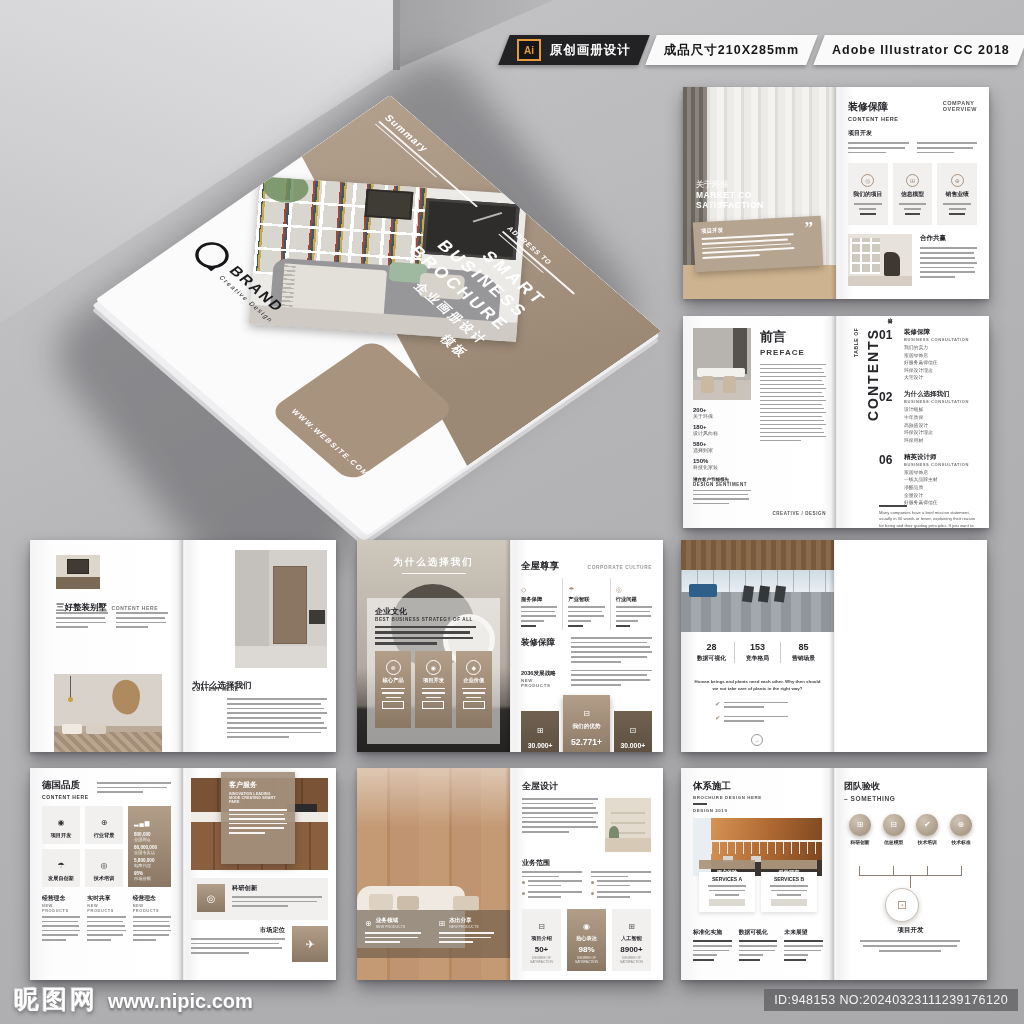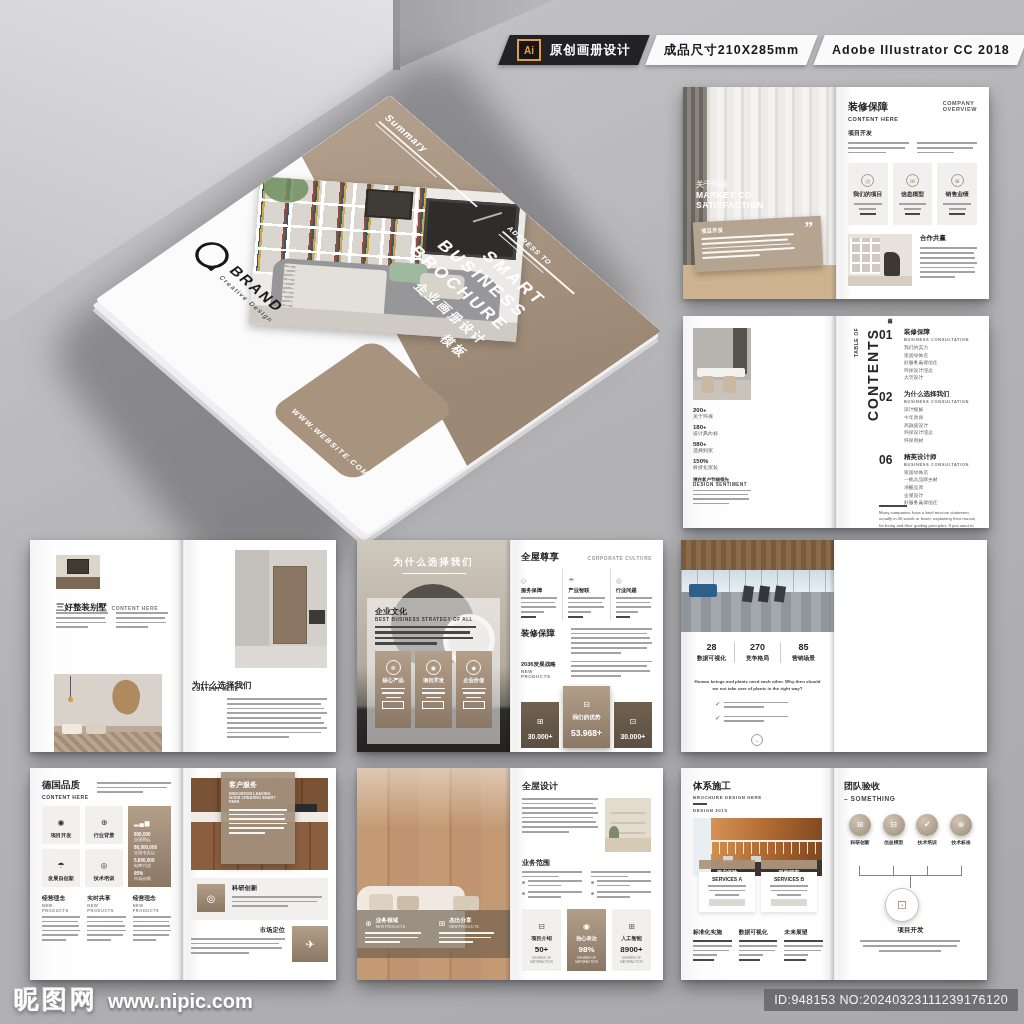--- a/index.html
+++ b/index.html
@@ -293,20 +293,47 @@
           <div class="hcn" style="font-size:4.5px;">潜在客户节能领先</div>
           <div class="hen" style="font-size:4.5px;">DESIGN SENTIMENT</div>
           <span style="display:block;margin-top:3px;">
               <i class="ln" style="height: 1.2px; margin-bottom: 3px; width: 100%;"></i>
               <i class="ln" style="height: 1.2px; margin-bottom: 3px; width: 94%;"></i>
               <i class="ln" style="height: 1.2px; margin-bottom: 3px; width: 97%;"></i>
               <i class="ln" style="height: 1.2px; margin-bottom: 3px; width: 62%;"></i>
             </span>
         </div>
       </div>
+      <div style="flex:1;display:flex;flex-direction:column;">
+        <div class="hcn" style="font-size:13px;">前言</div>
+        <div class="hen" style="font-size:8px;letter-spacing:1px;margin-top:2px;">PREFACE</div>
+        <span style="display:block;margin-top:7px;">
+            <i class="ln" style="height: 1.4px; margin-bottom: 2.6px; width: 100%;"></i>
+            <i class="ln" style="height: 1.4px; margin-bottom: 2.6px; width: 94%;"></i>
+            <i class="ln" style="height: 1.4px; margin-bottom: 2.6px; width: 97%;"></i>
+            <i class="ln" style="height: 1.4px; margin-bottom: 2.6px; width: 100%;"></i>
+            <i class="ln" style="height: 1.4px; margin-bottom: 2.6px; width: 94%;"></i>
+            <i class="ln" style="height: 1.4px; margin-bottom: 2.6px; width: 97%;"></i>
+            <i class="ln" style="height: 1.4px; margin-bottom: 2.6px; width: 100%;"></i>
+            <i class="ln" style="height: 1.4px; margin-bottom: 2.6px; width: 94%;"></i>
+            <i class="ln" style="height: 1.4px; margin-bottom: 2.6px; width: 97%;"></i>
+            <i class="ln" style="height: 1.4px; margin-bottom: 2.6px; width: 100%;"></i>
+            <i class="ln" style="height: 1.4px; margin-bottom: 2.6px; width: 94%;"></i>
+            <i class="ln" style="height: 1.4px; margin-bottom: 2.6px; width: 97%;"></i>
+            <i class="ln" style="height: 1.4px; margin-bottom: 2.6px; width: 100%;"></i>
+            <i class="ln" style="height: 1.4px; margin-bottom: 2.6px; width: 94%;"></i>
+            <i class="ln" style="height: 1.4px; margin-bottom: 2.6px; width: 97%;"></i>
+            <i class="ln" style="height: 1.4px; margin-bottom: 2.6px; width: 100%;"></i>
+            <i class="ln" style="height: 1.4px; margin-bottom: 2.6px; width: 94%;"></i>
+            <i class="ln" style="height: 1.4px; margin-bottom: 2.6px; width: 97%;"></i>
+            <i class="ln" style="height: 1.4px; margin-bottom: 2.6px; width: 100%;"></i>
+            <i class="ln" style="height: 1.4px; margin-bottom: 2.6px; width: 62%;"></i>
+          </span>
+        <div class="hen" style="font-size:4.5px;margin-top:auto;text-align:right;color:#555;">CREATIVE / DESIGN</div>
+      </div>
     </div>
     <div class="pg pgR" style="padding:12px 11px;box-sizing:border-box;display:flex;gap:8px;">
       <div style="width:24px;flex:none;writing-mode:vertical-rl;transform:rotate(180deg);text-align:right;">
         <span class="hen" style="font-size:5px;">TABLE OF</span>
         <span class="hcn" style="font-size:14px;letter-spacing:2px;display:block;">CONTENTS</span>
         <span class="hcn" style="font-size:5px;">目录</span>
       </div>
       <div style="flex:1;display:flex;flex-direction:column;">
         <div class="row" style="gap:5px;">
           <div class="hcn" style="font-size:12px;width:20px;">01</div>
@@ -461,21 +488,21 @@
                 <i class="ln w" style="height: 1.6px; margin-bottom: 3px; width: 94%;"></i>
                 <i class="ln w" style="height: 1.6px; margin-bottom: 3px; width: 62%;"></i>
               </span>
             <span style="display:block;width:20px;height:6px;border:.8px solid #fff;margin:3px auto 0;"></span>
           </div>
         </div>
       </div>
     </div>
     <div class="pg pgR" style="padding:11px 11px;box-sizing:border-box;">
       <div class="row" style="justify-content:space-between;align-items:baseline;">
-        <div class="hcn" style="font-size:9.5px;">全屋尊享</div>
+        <div class="hcn" style="font-size:9.5px;margin-top:9px;">全屋尊享</div>
         <div class="hen" style="font-size:4.8px;color:#999;">CORPORATE CULTURE</div>
       </div>
       <div class="row" style="margin-top:5px;">
         <div style="flex:1;padding-right:5px;">
           <span style="color:#a8937f;font-size:7px;">◇</span>
           <div class="hcn" style="font-size:5.3px;">服务保障</div>
           <span style="display:block;margin-top:3px;">
               <i class="ln" style="height: 1.7px; margin-bottom: 3px; width: 100%;"></i>
               <i class="ln" style="height: 1.7px; margin-bottom: 3px; width: 94%;"></i>
               <i class="ln" style="height: 1.7px; margin-bottom: 3px; width: 97%;"></i>
@@ -530,21 +557,21 @@
           </span>
       </div>
       <div class="row" style="gap:4px;margin-top:6px;align-items:flex-end;justify-content:center;">
         <div class="tandark" style="width:40px;height:46px;text-align:center;color:#fff;padding-top:8px;box-sizing:border-box;">
           <span style="font-size:8px;">⊞</span>
           <div style="font-size:6.8px;font-weight:bold;margin-top:5px;">30.000+</div>
         </div>
         <div class="tanbg" style="width:48px;height:62px;text-align:center;color:#fff;padding-top:7px;box-sizing:border-box;box-shadow:0 3px 6px rgba(80,65,50,.4);">
           <span style="font-size:8px;">⊟</span>
           <div style="font-size:5.6px;font-weight:bold;margin-top:3px;">我们的优势</div>
-          <div style="font-size:8.5px;font-weight:bold;margin-top:6px;">53.968+</div>
+          <div style="font-size:8.5px;font-weight:bold;margin-top:6px;">52.771+</div>
         </div>
         <div class="tandark" style="width:40px;height:46px;text-align:center;color:#fff;padding-top:8px;box-sizing:border-box;">
           <span style="font-size:8px;">⊡</span>
           <div style="font-size:6.8px;font-weight:bold;margin-top:5px;">30.000+</div>
         </div>
       </div>
     </div>
     <div class="fold"></div>
   </div>
 
@@ -559,21 +586,21 @@
         <i style="left:62px;top:46px;width:10px;height:16px;background:#3a3d40;transform:rotate(8deg);"></i>
         <i style="left:78px;top:46px;width:10px;height:16px;background:#34373a;transform:rotate(8deg);"></i>
         <i style="left:94px;top:46px;width:10px;height:16px;background:#3a3d40;transform:rotate(8deg);"></i>
       </div>
       <div class="abs row" style="left:8px;top:102px;width:137px;text-align:center;">
         <div style="flex:1;">
           <div class="hcn" style="font-size:9px;">28</div>
           <div class="hcn" style="font-size:5.8px;margin-top:2px;">数据可视化</div>
         </div>
         <div style="flex:1;border-left:1px solid #ccc;">
-          <div class="hcn" style="font-size:9px;">270</div>
+          <div class="hcn" style="font-size:9px;">153</div>
           <div class="hcn" style="font-size:5.8px;margin-top:2px;">竞争格局</div>
         </div>
         <div style="flex:1;border-left:1px solid #ccc;">
           <div class="hcn" style="font-size:9px;">85</div>
           <div class="hcn" style="font-size:5.8px;margin-top:2px;">营销场景</div>
         </div>
       </div>
       <div class="abs" style="left:8px;top:138px;width:137px;text-align:center;">
         <div style="font-size:4.4px;font-weight:bold;color:#444;line-height:1.6;">
           <span>Human beings and plants need each other. Why then should</span><br>

